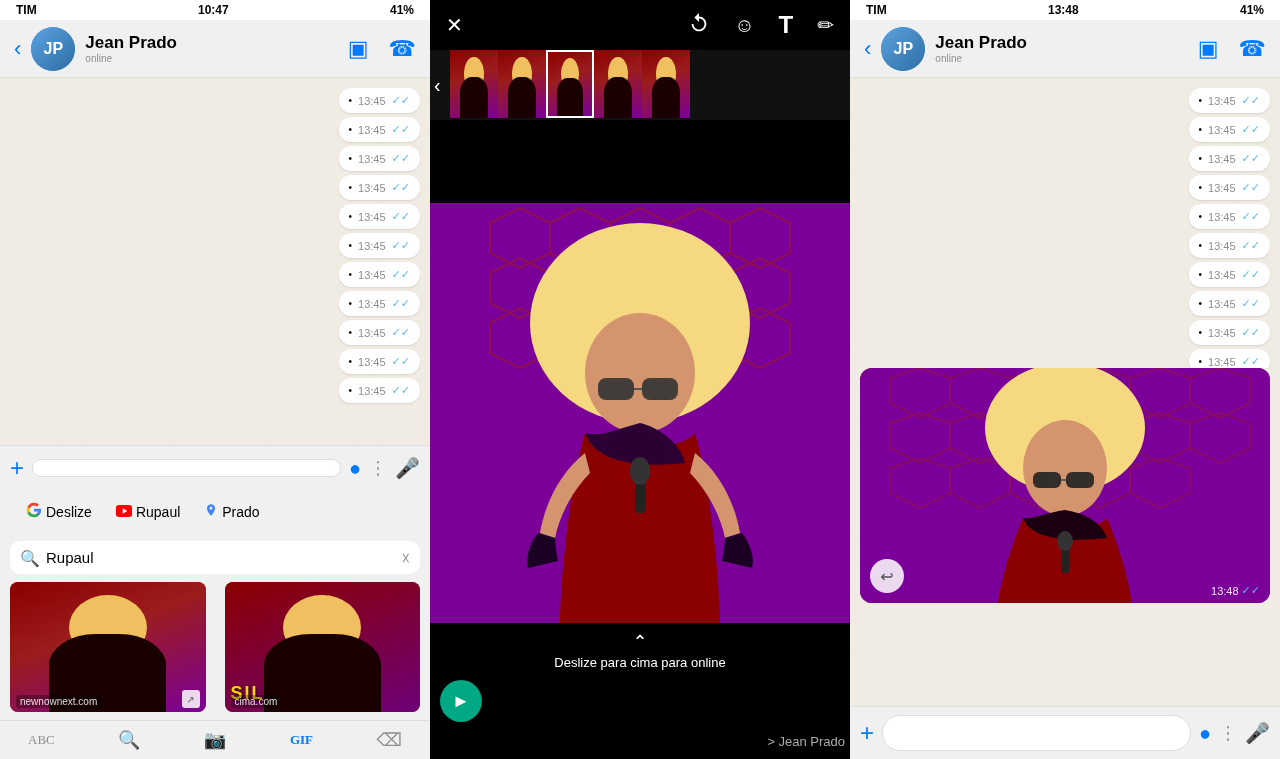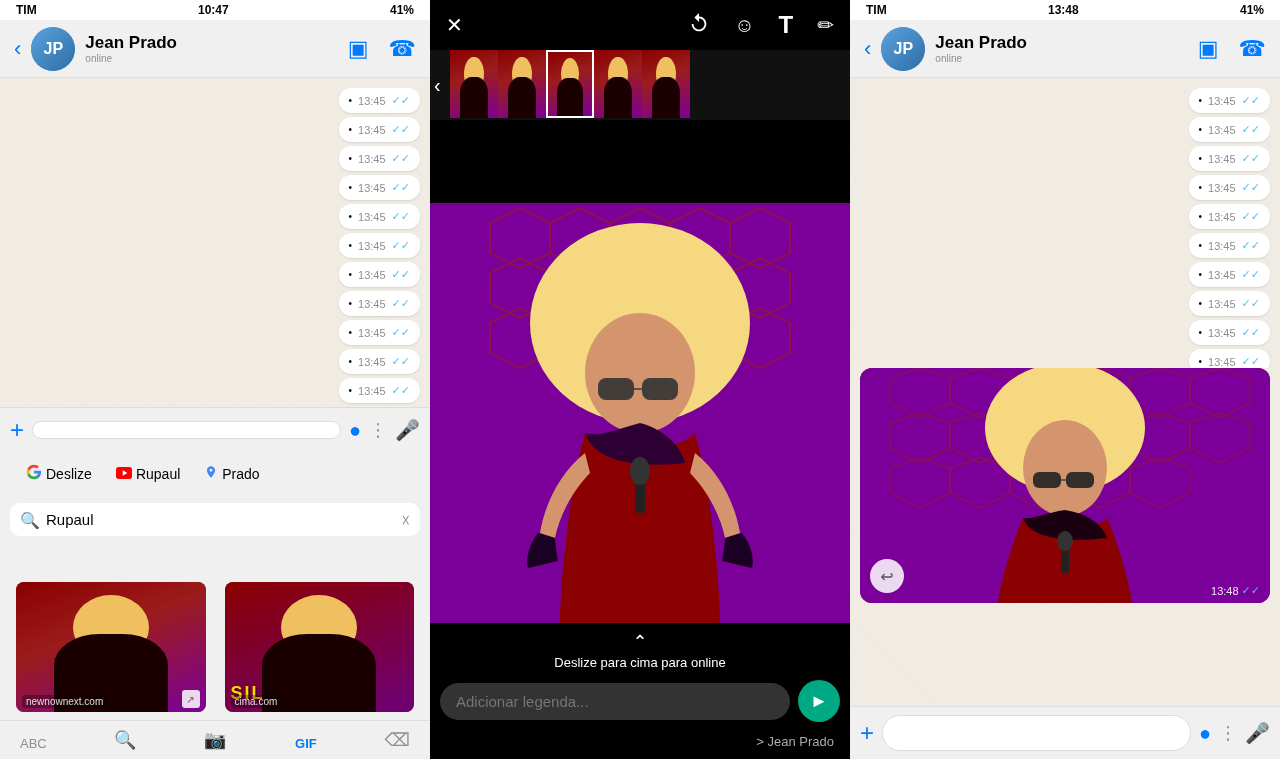--- a/index.html
+++ b/index.html
@@ -200,22 +200,21 @@
       top: 50%;
       transform: translateY(-50%);
       color: #8e8e93;
       font-size: 16px;
       cursor: pointer;
     }
 
     .gif-thumbnails {
       display: flex;
       gap: 19px;
-      padding: 0 16px 8px;
-      margin-top: 38px;
+      padding: 0 10px 8px;
     }
     .gif-thumb {
       flex: 1;
       height: 130px;
       border-radius: 8px;
       overflow: hidden;
       position: relative;
       background: #c0392b;
     }
     .gif-thumb-label {
@@ -238,25 +237,26 @@
       border-radius: 3px;
       display: flex;
       align-items: center;
       justify-content: center;
       font-size: 10px;
       color: #555;
     }
 
     .bottom-keyboard-bar {
       background: #f0f0f0;
-      padding: 8px 20px;
+      padding: 8px 28px;
       display: flex;
       justify-content: space-between;
-      align-items: flex-end;
+      align-items: center;
       border-top: 1px solid #ddd;
+      font-family: Liberation Serif, serif;
     }
     .kb-btn { color: #8e8e93; font-size: 13px; }
     .kb-btn-active { color: #007AFF; font-weight: 600; }
     .kb-icon { font-size: 18px; color: #8e8e93; }
 
     
     .middle-panel {
       width: 420px;
       height: 759px;
       display: flex;
@@ -371,21 +371,21 @@
       align-items: center;
       justify-content: center;
       cursor: pointer;
       color: #fff;
       font-size: 18px;
     }
 
     .jean-prado-label-bottom {
       background: #000;
       text-align: right;
-      padding: 4px 16px 10px;
+      padding: 4px 5px 10px;
       color: #aaa;
       font-size: 13px;
     }
 
     
     .right-panel {
       width: 430px;
       height: 759px;
       display: flex;
       flex-direction: column;
@@ -776,21 +776,20 @@
       </svg>
     </div>
 
     <div class="gif-swipe-hint">
       <span class="gif-swipe-arrow">⌃</span>
       <span>Deslize para cima para online</span>
     </div>
   </div>
 
   <div class="caption-row">
-    <input class="caption-input" type="text" placeholder="Adicionar legenda..." style="">
     <div class="caption-send-btn">►</div>
   </div>
 
   <div class="jean-prado-label-bottom">&gt; Jean Prado</div>
 </div>
 
 <div class="right-panel">
   <div class="right-status-bar">
     <span>TIM</span>
     <span>13:48</span>

